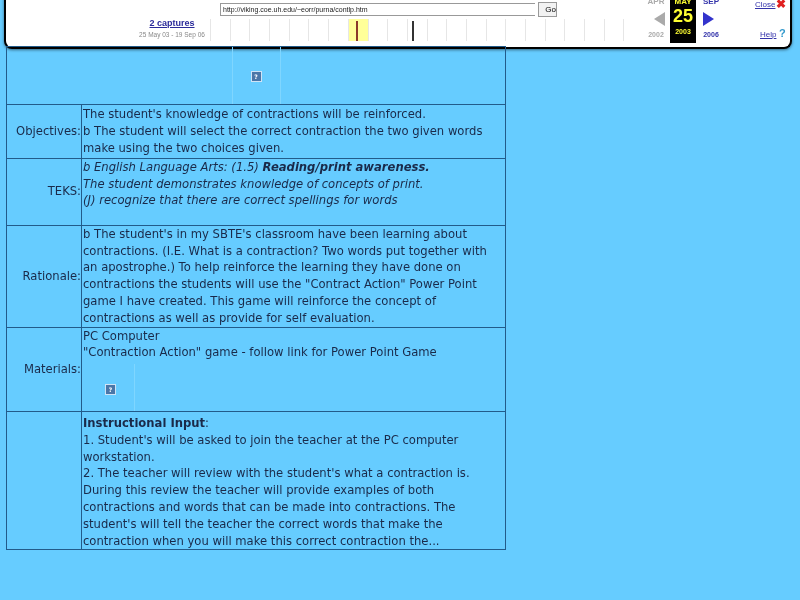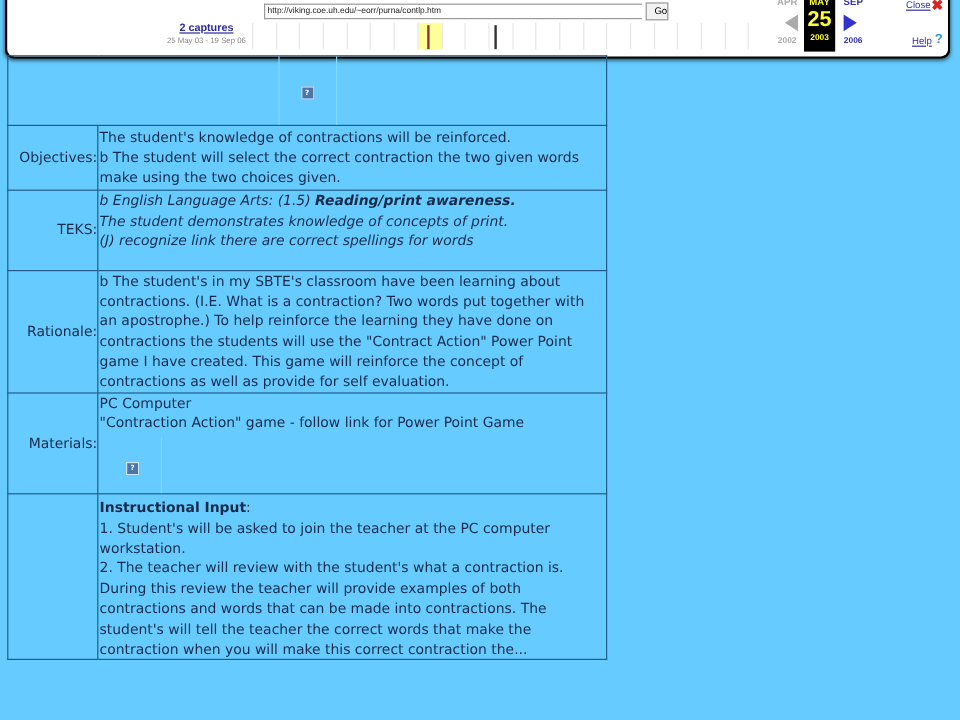--- a/index.html
+++ b/index.html
@@ -142,21 +142,21 @@
     <td class="cnt" style="height:53px;">
       <div>The student's knowledge of contractions will be reinforced.</div>
       <div>b The student will select the correct contraction the two given words make using the two choices given.</div>
     </td>
   </tr>
   <tr>
     <td class="lbl">TEKS:</td>
     <td class="cnt" style="height:66px;vertical-align:top;font-style:italic;">
       <div><span>b English Language Arts: (1.5) </span><b>Reading/print awareness.</b></div>
       <div>The student demonstrates knowledge of concepts of print.</div>
-      <div>(J) recognize link there are correct spellings for words</div>
+      <div>(J) recognize that there are correct spellings for words</div>
     </td>
   </tr>
   <tr>
     <td class="lbl">Rationale:</td>
     <td class="cnt" style="height:97px;">b The student's in my SBTE's classroom have been learning about contractions.  (I.E. What is a contraction?  Two words put together with an apostrophe.)  To help reinforce the learning they have done on contractions the students will use the "Contract Action" Power Point game I have created.  This game will reinforce the concept of contractions as well as provide for self evaluation.</td>
   </tr>
   <tr>
     <td class="lbl">Materials:</td>
     <td class="cnt" style="height:78px;vertical-align:top;">
       <div>PC Computer</div>

